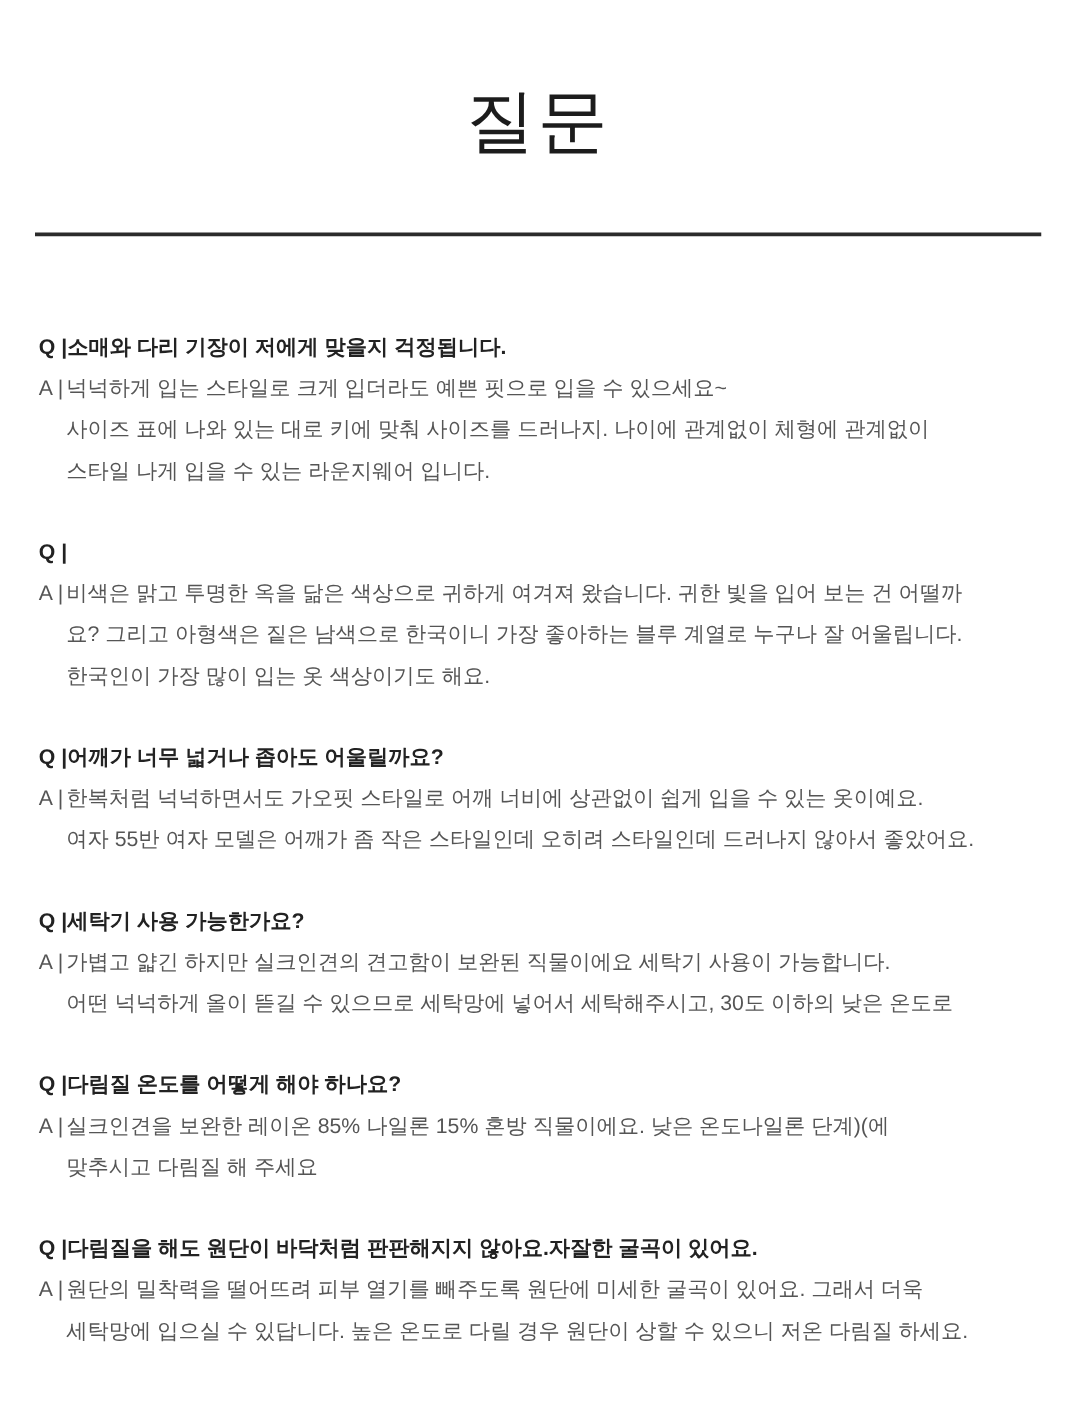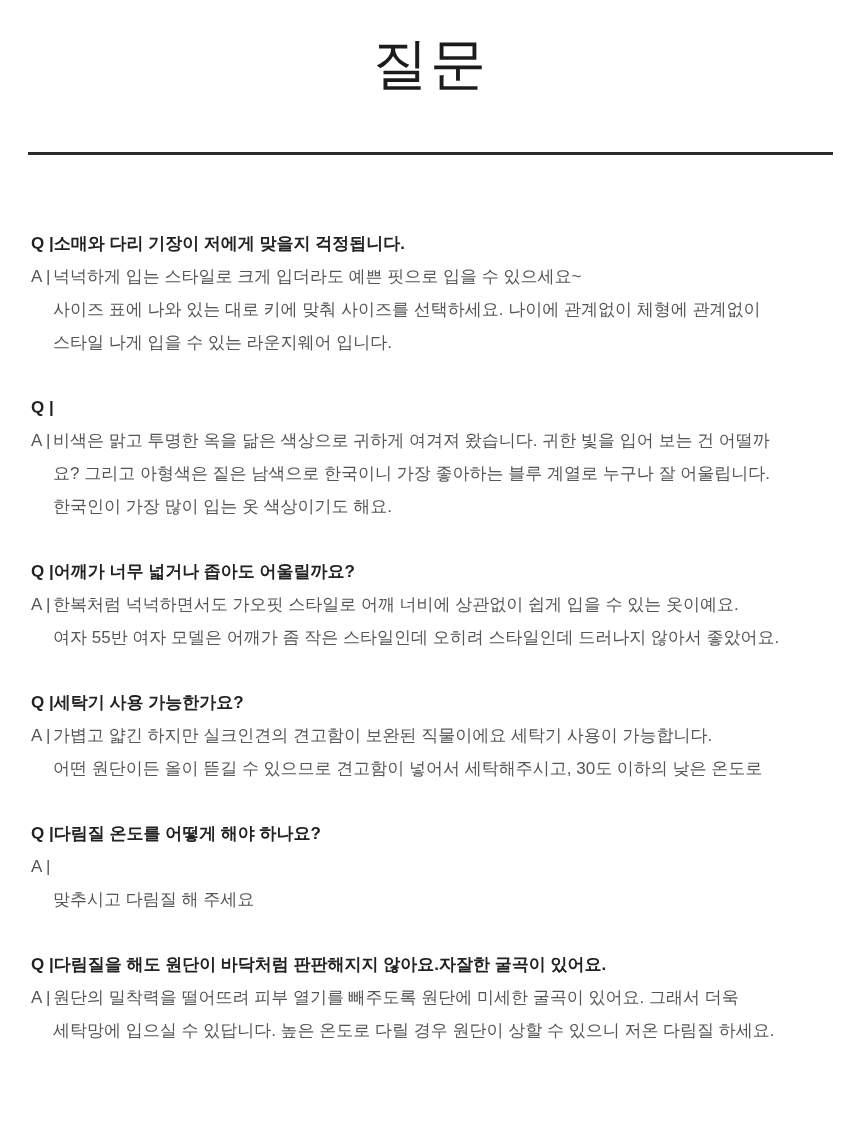--- a/index.html
+++ b/index.html
@@ -17,22 +17,22 @@
     background: var(--bg);
     overflow: hidden;
     font-family: "Liberation Sans", "DejaVu Sans", sans-serif;
   }
   .page {
     position: relative;
     width: 860px;
     height: 1125px;
   }
   .page-title {
-    margin: 12px;
-    padding-top: 20px;
+    margin: 0;
+    padding-top: 66px;
     font-family: "Liberation Serif", "DejaVu Serif", serif;
     font-weight: 400;
     font-size: 56px;
     line-height: 1.15;
     letter-spacing: 2px;
     color: var(--title-color);
     text-align: center;
   }
   .divider {
     height: 0;
@@ -74,21 +74,21 @@
 <div class="page">
   <h1 class="page-title">질문</h1>
   <hr class="divider">
   <div class="qa-list">
   <section class="qa-block">
     <div class="line q-line">
       <span class="prefix q-prefix">Q |</span>
       <span class="text q-text">소매와 다리 기장이 저에게 맞을지 걱정됩니다.</span>
     </div>
   <div class="line a-line"><span class="prefix a-prefix">A |</span><span class="text a-text">넉넉하게 입는 스타일로 크게 입더라도 예쁜 핏으로 입을 수 있으세요~</span></div>
-        <div class="line a-line"><span class="prefix a-prefix"></span><span class="text a-text">사이즈 표에 나와 있는 대로 키에 맞춰 사이즈를 선택하세요. 나이에 관계없이 체형에 관계없이</span></div>
+        <div class="line a-line"><span class="prefix a-prefix"></span><span class="text a-text">사이즈 표에 나와 있는 대로 키에 맞춰 사이즈를 드러나지. 나이에 관계없이 체형에 관계없이</span></div>
         <div class="line a-line"><span class="prefix a-prefix"></span><span class="text a-text">스타일 나게 입을 수 있는 라운지웨어 입니다.</span></div>
       </section>
 
   <section class="qa-block">
     <div class="line q-line">
       <span class="prefix q-prefix">Q |</span>
     </div>
   <div class="line a-line"><span class="prefix a-prefix">A |</span><span class="text a-text">비색은 맑고 투명한 옥을 닮은 색상으로 귀하게 여겨져 왔습니다. 귀한 빛을 입어 보는 건 어떨까</span></div>
         <div class="line a-line"><span class="prefix a-prefix"></span><span class="text a-text">요? 그리고 아형색은 짙은 남색으로 한국이니 가장 좋아하는 블루 계열로 누구나 잘 어울립니다.</span></div>
         <div class="line a-line"><span class="prefix a-prefix"></span><span class="text a-text">한국인이 가장 많이 입는 옷 색상이기도 해요.</span></div>
@@ -102,29 +102,29 @@
   <div class="line a-line"><span class="prefix a-prefix">A |</span><span class="text a-text">한복처럼 넉넉하면서도 가오핏 스타일로 어깨 너비에 상관없이 쉽게 입을 수 있는 옷이예요.</span></div>
         <div class="line a-line"><span class="prefix a-prefix"></span><span class="text a-text">여자 55반 여자 모델은 어깨가 좀 작은 스타일인데 오히려 스타일인데 드러나지 않아서 좋았어요.</span></div>
       </section>
 
   <section class="qa-block">
     <div class="line q-line">
       <span class="prefix q-prefix">Q |</span>
       <span class="text q-text">세탁기 사용 가능한가요?</span>
     </div>
   <div class="line a-line"><span class="prefix a-prefix">A |</span><span class="text a-text">가볍고 얇긴 하지만 실크인견의 견고함이 보완된 직물이에요 세탁기 사용이 가능합니다.</span></div>
-        <div class="line a-line"><span class="prefix a-prefix"></span><span class="text a-text">어떤 원단이든 올이 뜯길 수 있으므로 견고함이 넣어서 세탁해주시고, 30도 이하의 낮은 온도로</span></div>
+        <div class="line a-line"><span class="prefix a-prefix"></span><span class="text a-text">어떤 넉넉하게 올이 뜯길 수 있으므로 세탁망에 넣어서 세탁해주시고, 30도 이하의 낮은 온도로</span></div>
       </section>
 
   <section class="qa-block">
     <div class="line q-line">
       <span class="prefix q-prefix">Q |</span>
       <span class="text q-text">다림질 온도를 어떻게 해야 하나요?</span>
     </div>
-  <div class="line a-line"><span class="prefix a-prefix">A |</span></div>
+  <div class="line a-line"><span class="prefix a-prefix">A |</span><span class="text a-text">실크인견을 보완한 레이온 85% 나일론 15% 혼방 직물이에요. 낮은 온도나일론 단계)(에</span></div>
         <div class="line a-line"><span class="prefix a-prefix"></span><span class="text a-text">맞추시고 다림질 해 주세요</span></div>
       </section>
 
   <section class="qa-block">
     <div class="line q-line">
       <span class="prefix q-prefix">Q |</span>
       <span class="text q-text">다림질을 해도 원단이 바닥처럼 판판해지지 않아요.자잘한 굴곡이 있어요.</span>
     </div>
   <div class="line a-line"><span class="prefix a-prefix">A |</span><span class="text a-text">원단의 밀착력을 떨어뜨려 피부 열기를 빼주도록 원단에 미세한 굴곡이 있어요. 그래서 더욱</span></div>
         <div class="line a-line"><span class="prefix a-prefix"></span><span class="text a-text">세탁망에 입으실 수 있답니다. 높은 온도로 다릴 경우 원단이 상할 수 있으니 저온 다림질 하세요.</span></div>

